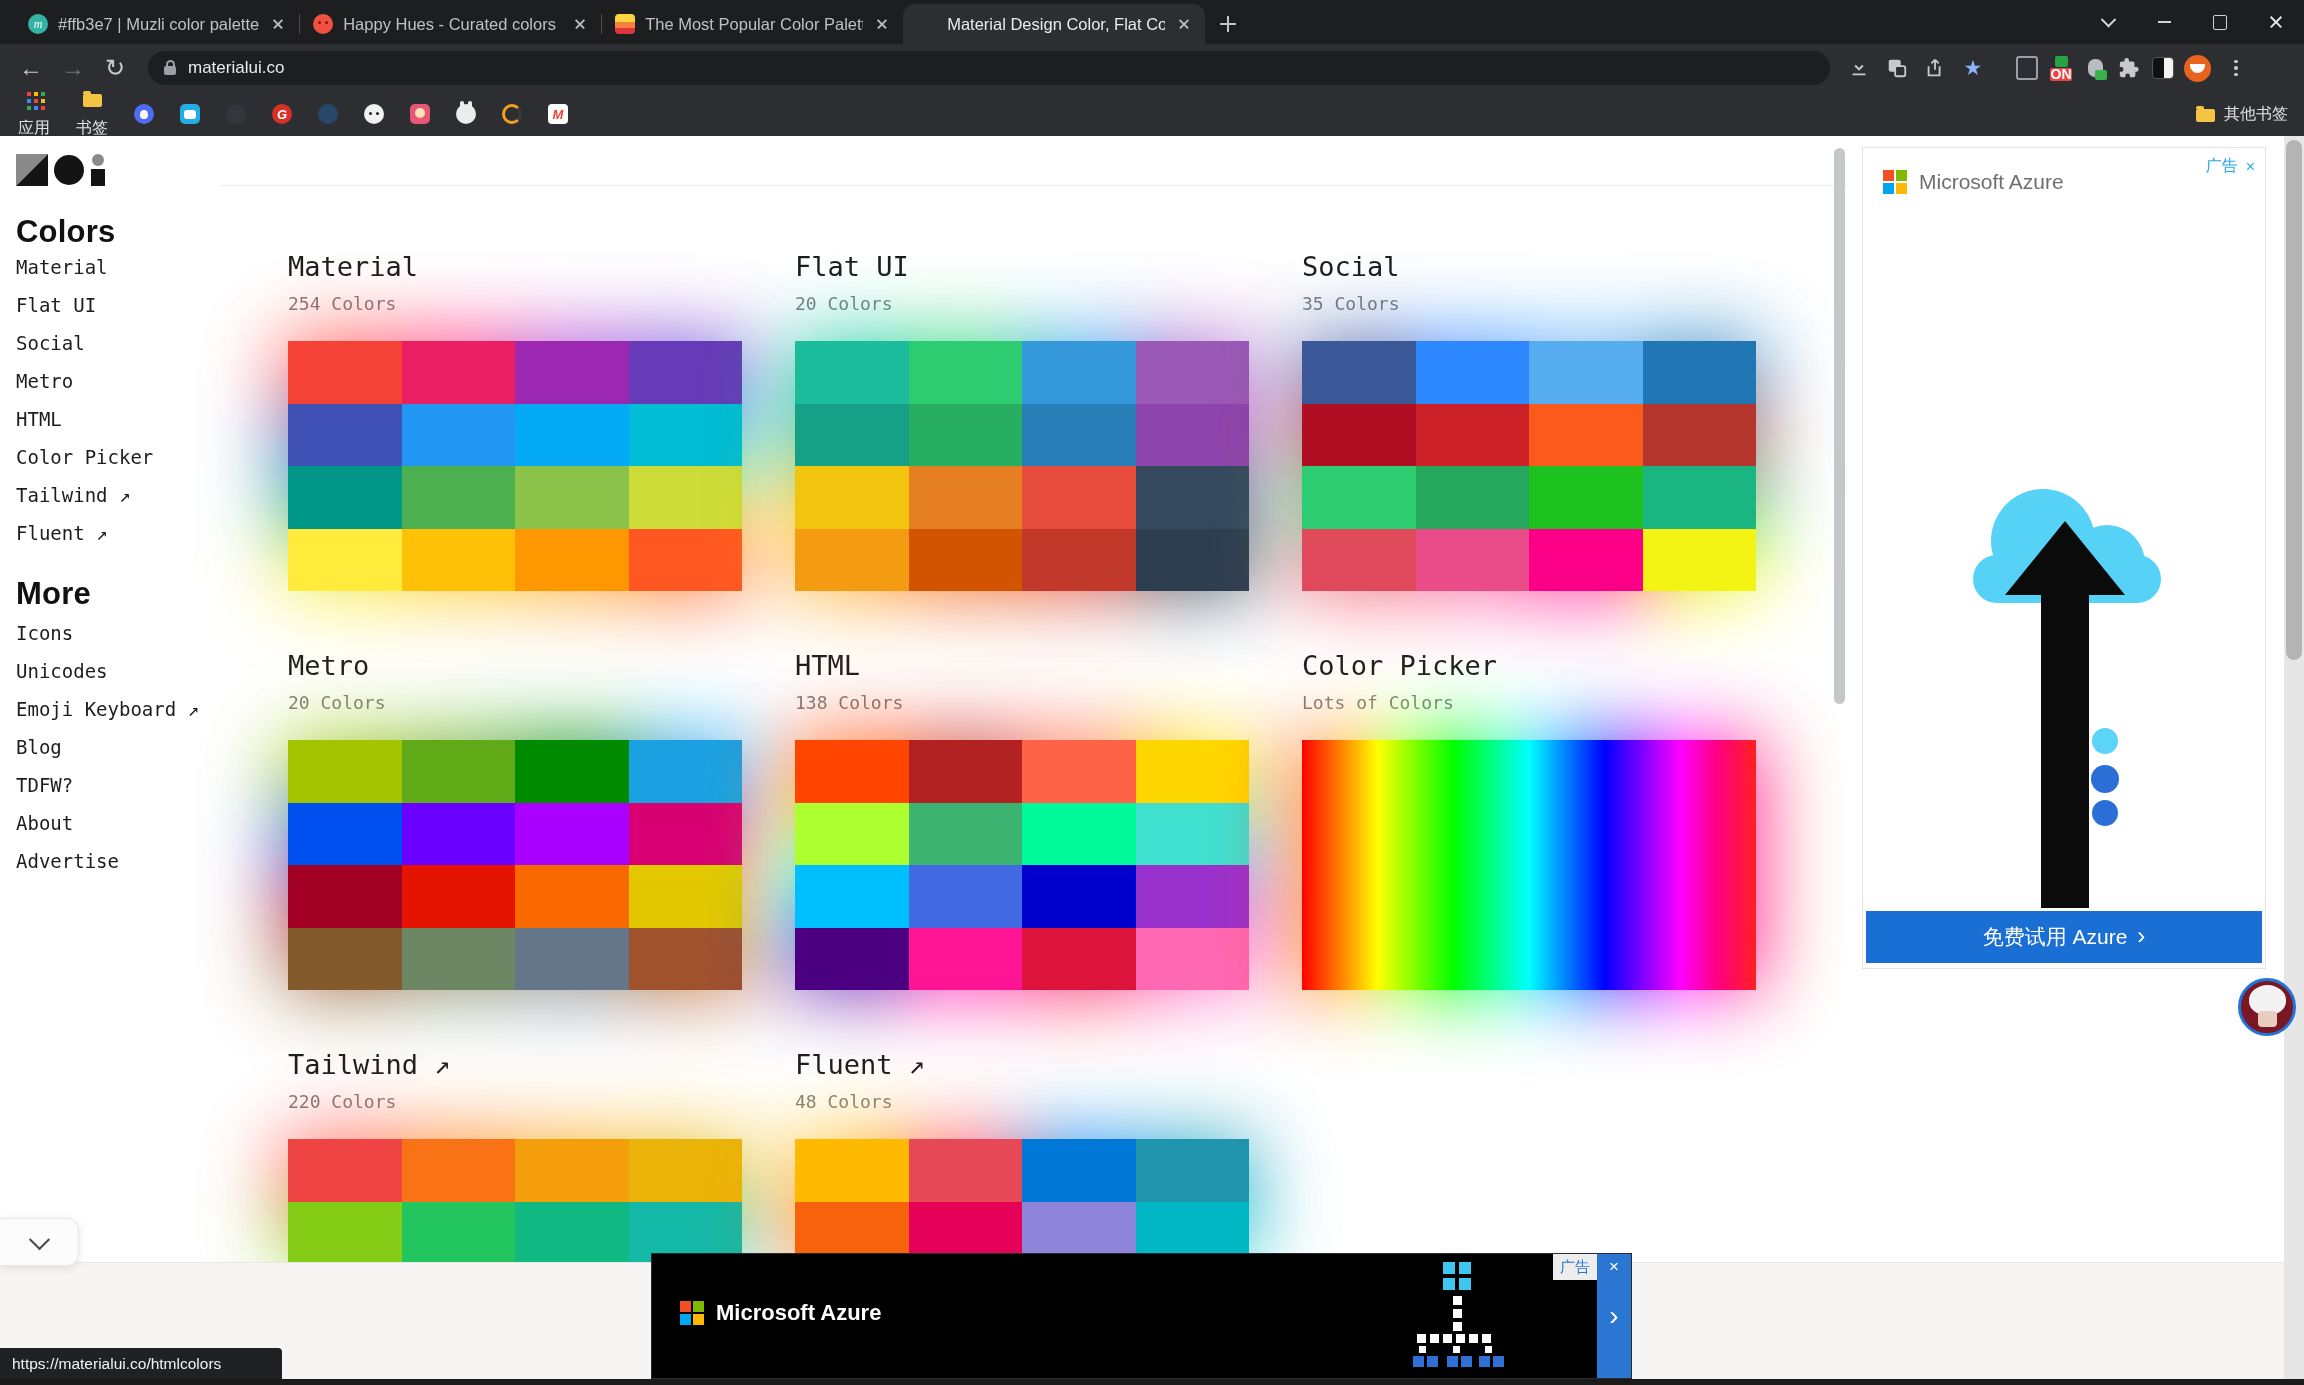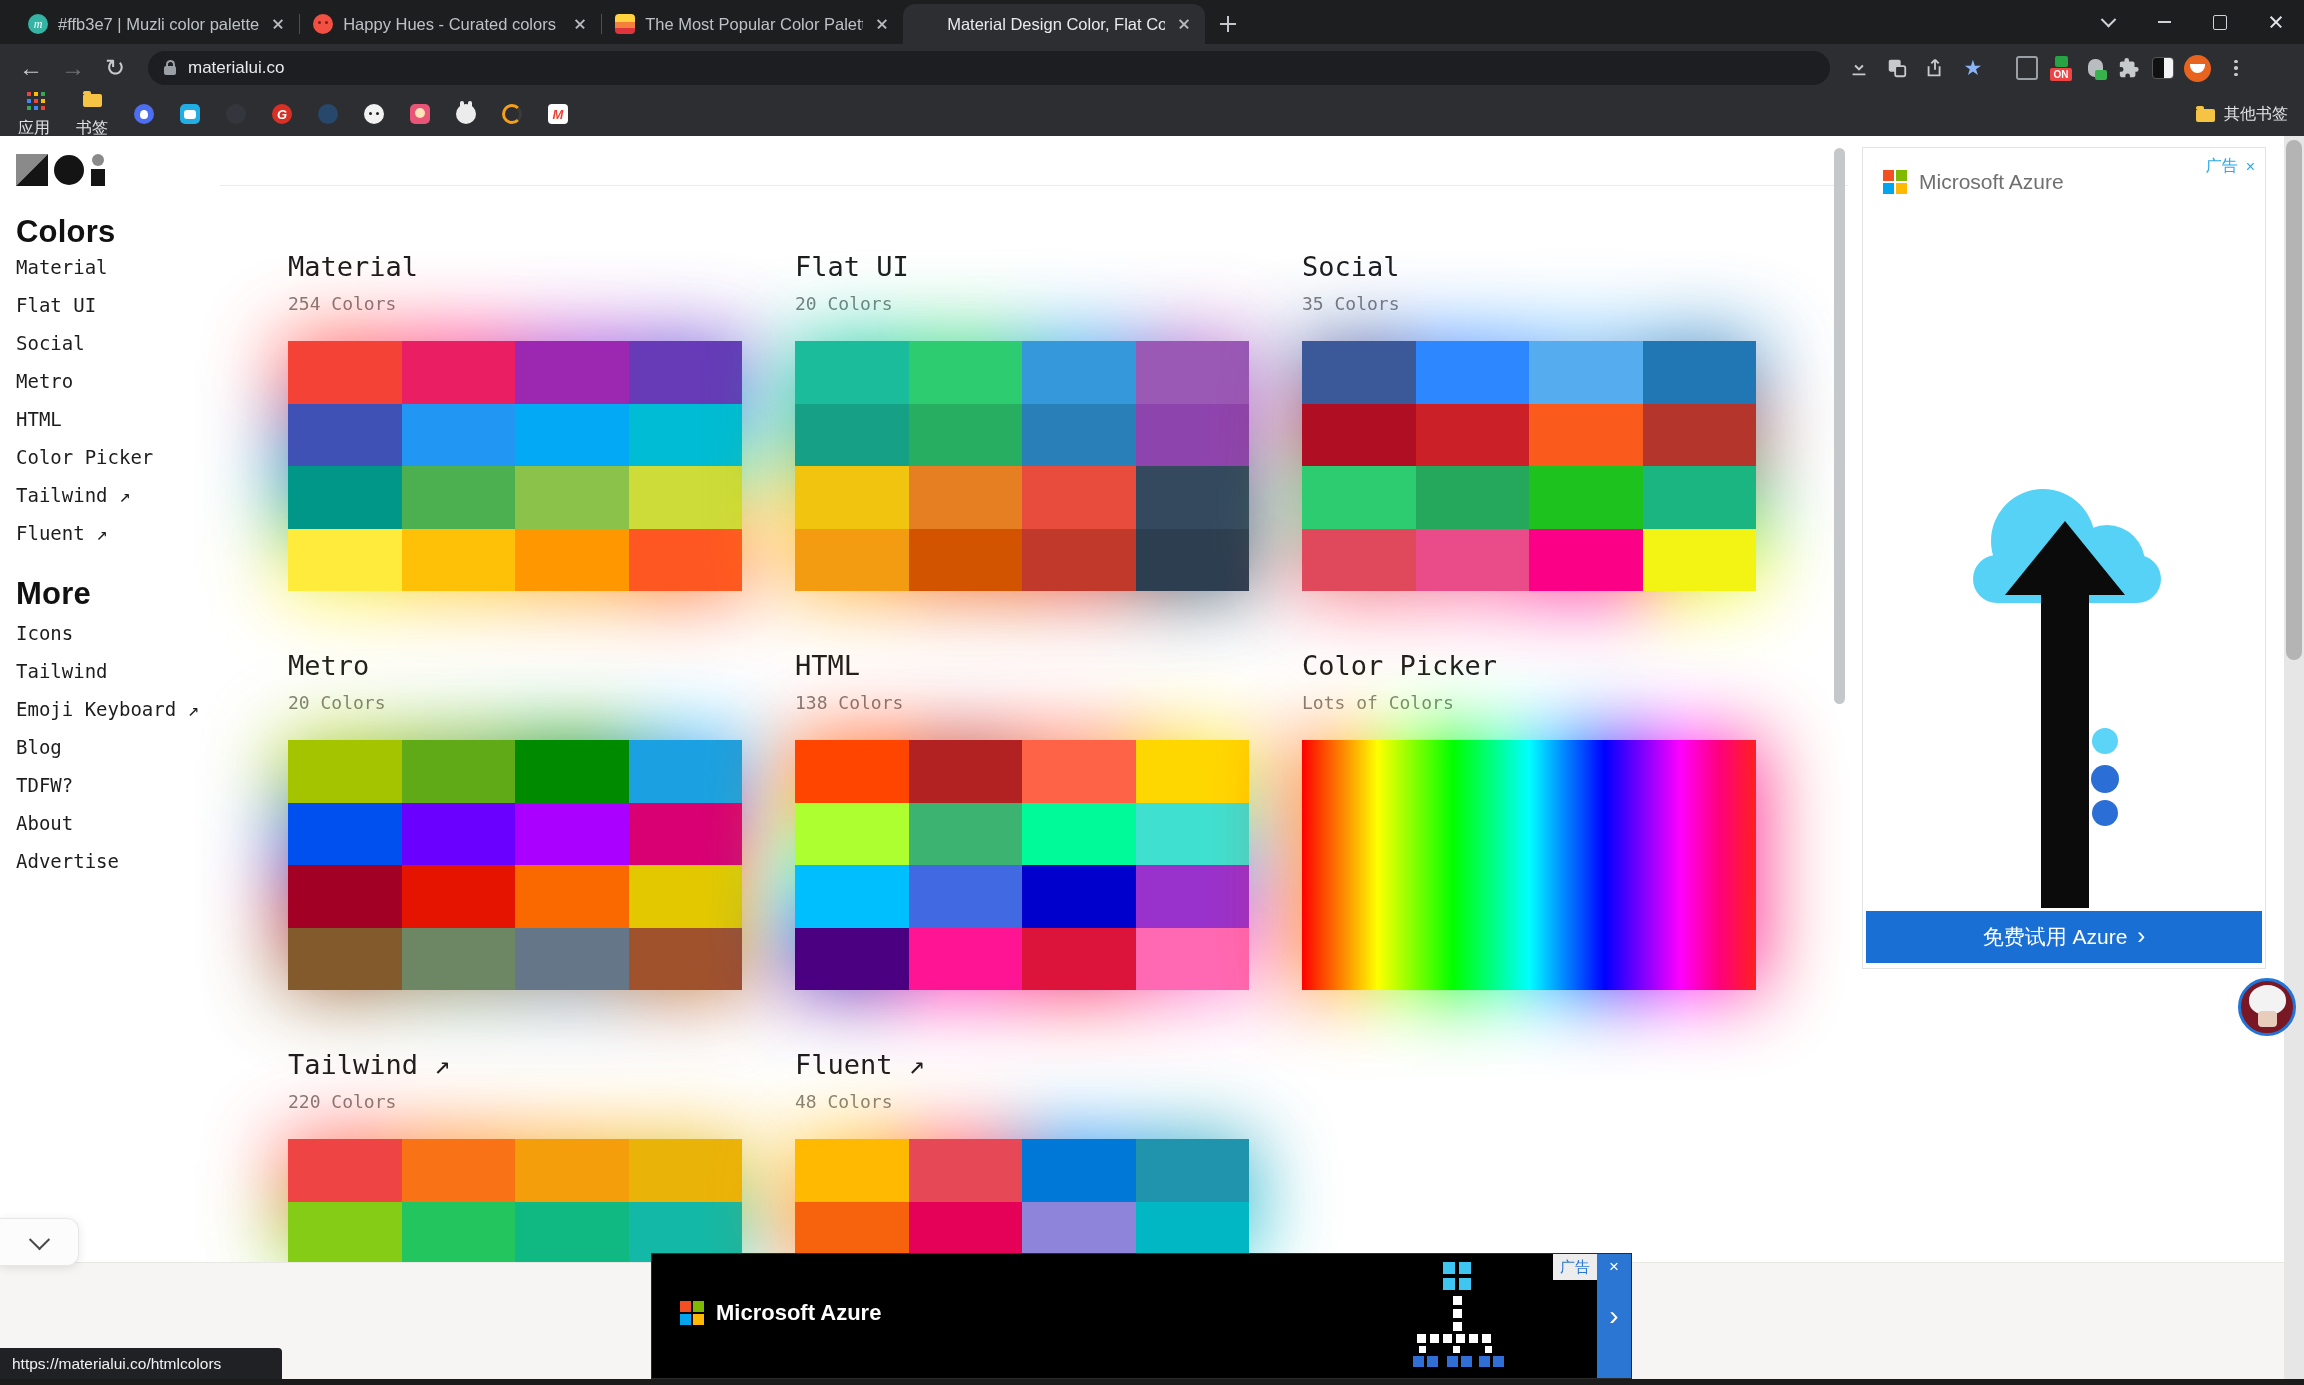--- a/index.html
+++ b/index.html
@@ -43,21 +43,21 @@
   .lock{position:relative;width:12px;height:9px;background:#9aa0a6;border-radius:2px;margin-top:4px;}
   .lock::before{content:"";position:absolute;left:1.5px;top:-6px;width:5px;height:6px;border:2px solid #9aa0a6;border-bottom:none;border-radius:5px 5px 0 0;}
   .url{color:#e8eaed;font-size:17px;}
   .tbicons{display:flex;align-items:center;gap:8px;margin-left:14px;}
   .tbico{width:30px;height:30px;display:flex;align-items:center;justify-content:center;color:#c7cacd;}
   .star{font-size:21px;color:#8ab4f8;}
   .ext{width:26px;height:26px;border-radius:5px;display:flex;align-items:center;justify-content:center;}
   .ext-reader{border:2px solid #9aa0a6;width:18px;height:20px;border-radius:3px;}
   .ext-on{flex-direction:column;gap:1px;}
   .ext-on b{width:13px;height:11px;background:#27a343;border-radius:2px;}
-  .ext-on s{width:22px;height:13px;background:#ef4444;border-radius:2px;color:#fff;font-size:10px;font-weight:bold;text-decoration:none;display:flex;align-items:center;justify-content:center;}
+  .ext-on s{width:22px;height:13px;background:#ef4444;border-radius:2px;color:#fff;font-size:14px;font-weight:bold;text-decoration:none;display:flex;align-items:center;justify-content:center;}
   .ext-mouse{position:relative;}
   .ext-mouse b{width:15px;height:18px;background:#b9bdc1;border-radius:7px;}
   .ext-mouse s{position:absolute;right:1px;bottom:1px;width:12px;height:10px;background:#37b24d;border-radius:2px;}
   .ext-puzzle{color:#c7cacd;}
   .ext-bw{width:20px;height:20px;border-radius:4px;background:linear-gradient(90deg,#111 0 55%,#f3f3f3 55% 100%);border:1px solid #555;}
   .profile{width:27px;height:27px;border-radius:50%;background:#e8631e;position:relative;}
   .profile::after{content:"";position:absolute;left:6px;top:9px;width:15px;height:9px;border-radius:0 0 10px 10px;background:#fff;}
   .kebab{display:flex;flex-direction:column;gap:3px;margin-left:4px;width:26px;align-items:center;}
   .kebab i{width:3.5px;height:3.5px;border-radius:50%;background:#c7cacd;}
 
@@ -343,21 +343,21 @@
     <a class="nav-item" style="top:120px">Material</a>
     <a class="nav-item" style="top:158px">Flat UI</a>
     <a class="nav-item" style="top:196px">Social</a>
     <a class="nav-item" style="top:234px">Metro</a>
     <a class="nav-item" style="top:272px">HTML</a>
     <a class="nav-item" style="top:310px">Color Picker</a>
     <a class="nav-item" style="top:348px">Tailwind ↗</a>
     <a class="nav-item" style="top:386px">Fluent ↗</a>
     <div class="side-h" style="top:440px">More</div>
     <a class="nav-item" style="top:486px">Icons</a>
-    <a class="nav-item" style="top:524px">Tailwind</a>
+    <a class="nav-item" style="top:524px">Unicodes</a>
     <a class="nav-item" style="top:562px">Emoji Keyboard ↗</a>
     <a class="nav-item" style="top:600px">Blog</a>
     <a class="nav-item" style="top:638px">TDFW?</a>
     <a class="nav-item" style="top:676px">About</a>
     <a class="nav-item" style="top:714px">Advertise</a>
   </div>
 
   <div id="sections">
     <section class="palette">
       <h2 class="p-title">Material</h2>

